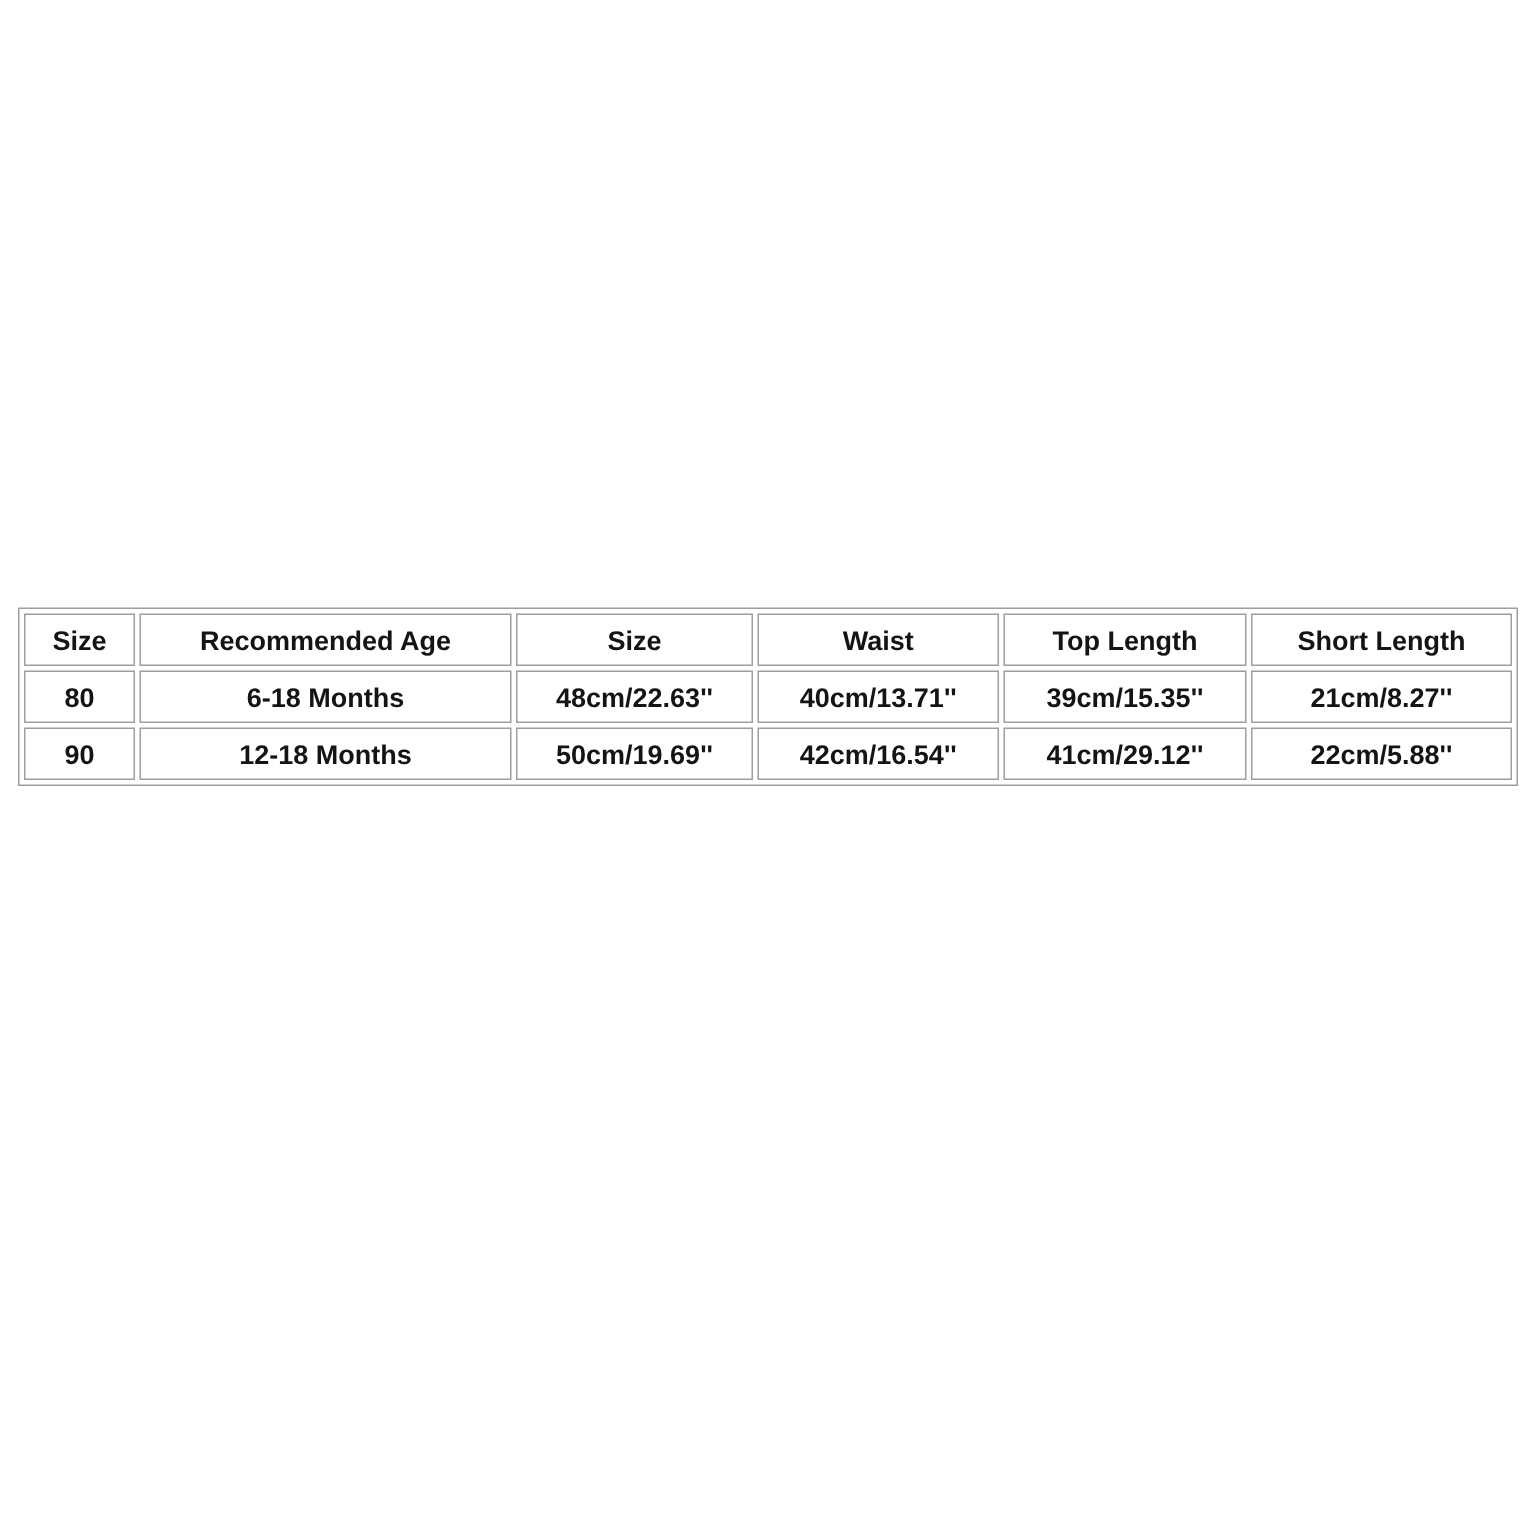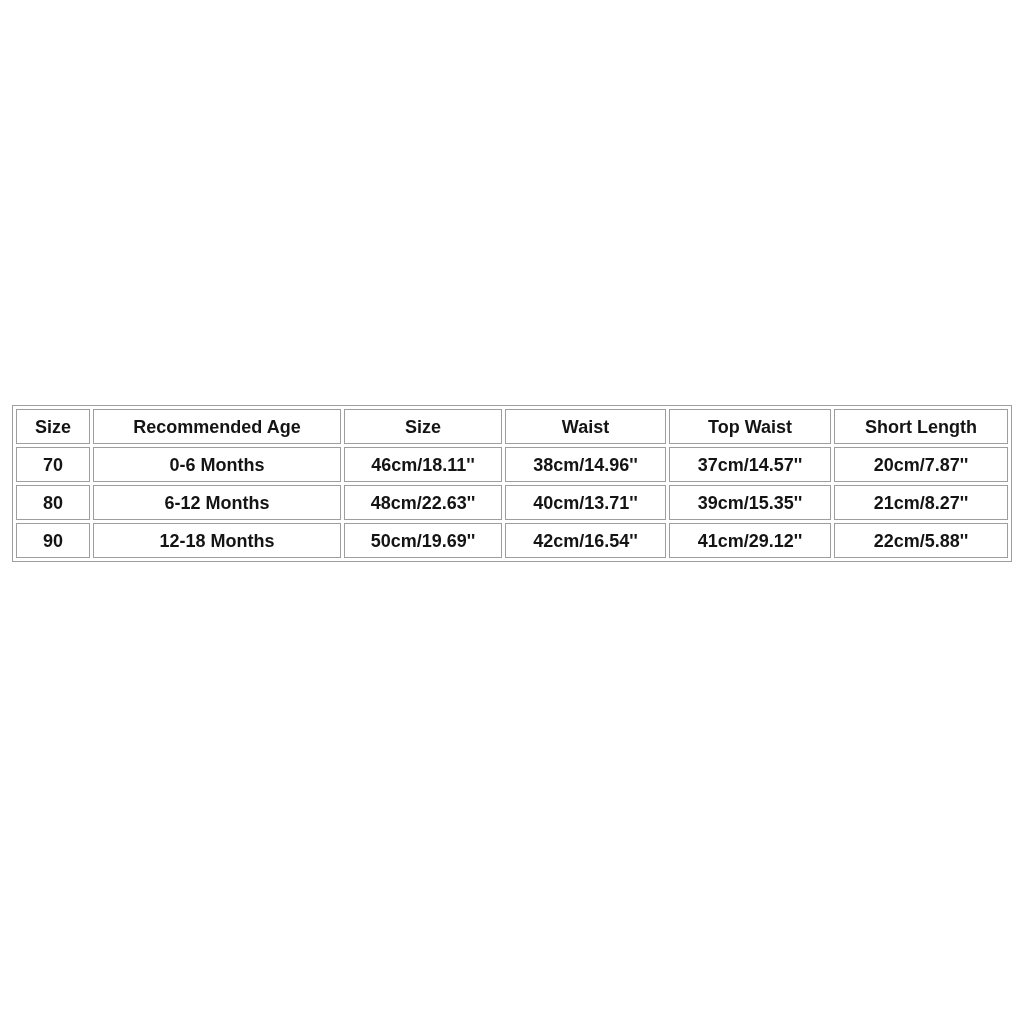--- a/index.html
+++ b/index.html
@@ -66,36 +66,28 @@
       <col class="c-waist">
       <col class="c-top">
       <col class="c-short">
     </colgroup>
     <thead>
       <tr>
         <th>Size</th>
         <th>Recommended Age</th>
         <th>Size</th>
         <th>Waist</th>
-        <th>Top Waist</th>
+        <th>Top Length</th>
         <th>Short Length</th>
       </tr>
     </thead>
     <tbody>
       <tr>
-        <td>70</td>
-        <td>0-6 Months</td>
-        <td>46cm/18.11''</td>
-        <td>38cm/14.96''</td>
-        <td>37cm/14.57''</td>
-        <td>20cm/7.87''</td>
-      </tr>
-      <tr>
         <td>80</td>
-        <td>6-12 Months</td>
+        <td>6-18 Months</td>
         <td>48cm/22.63''</td>
         <td>40cm/13.71''</td>
         <td>39cm/15.35''</td>
         <td>21cm/8.27''</td>
       </tr>
       <tr>
         <td>90</td>
         <td>12-18 Months</td>
         <td>50cm/19.69''</td>
         <td>42cm/16.54''</td>

